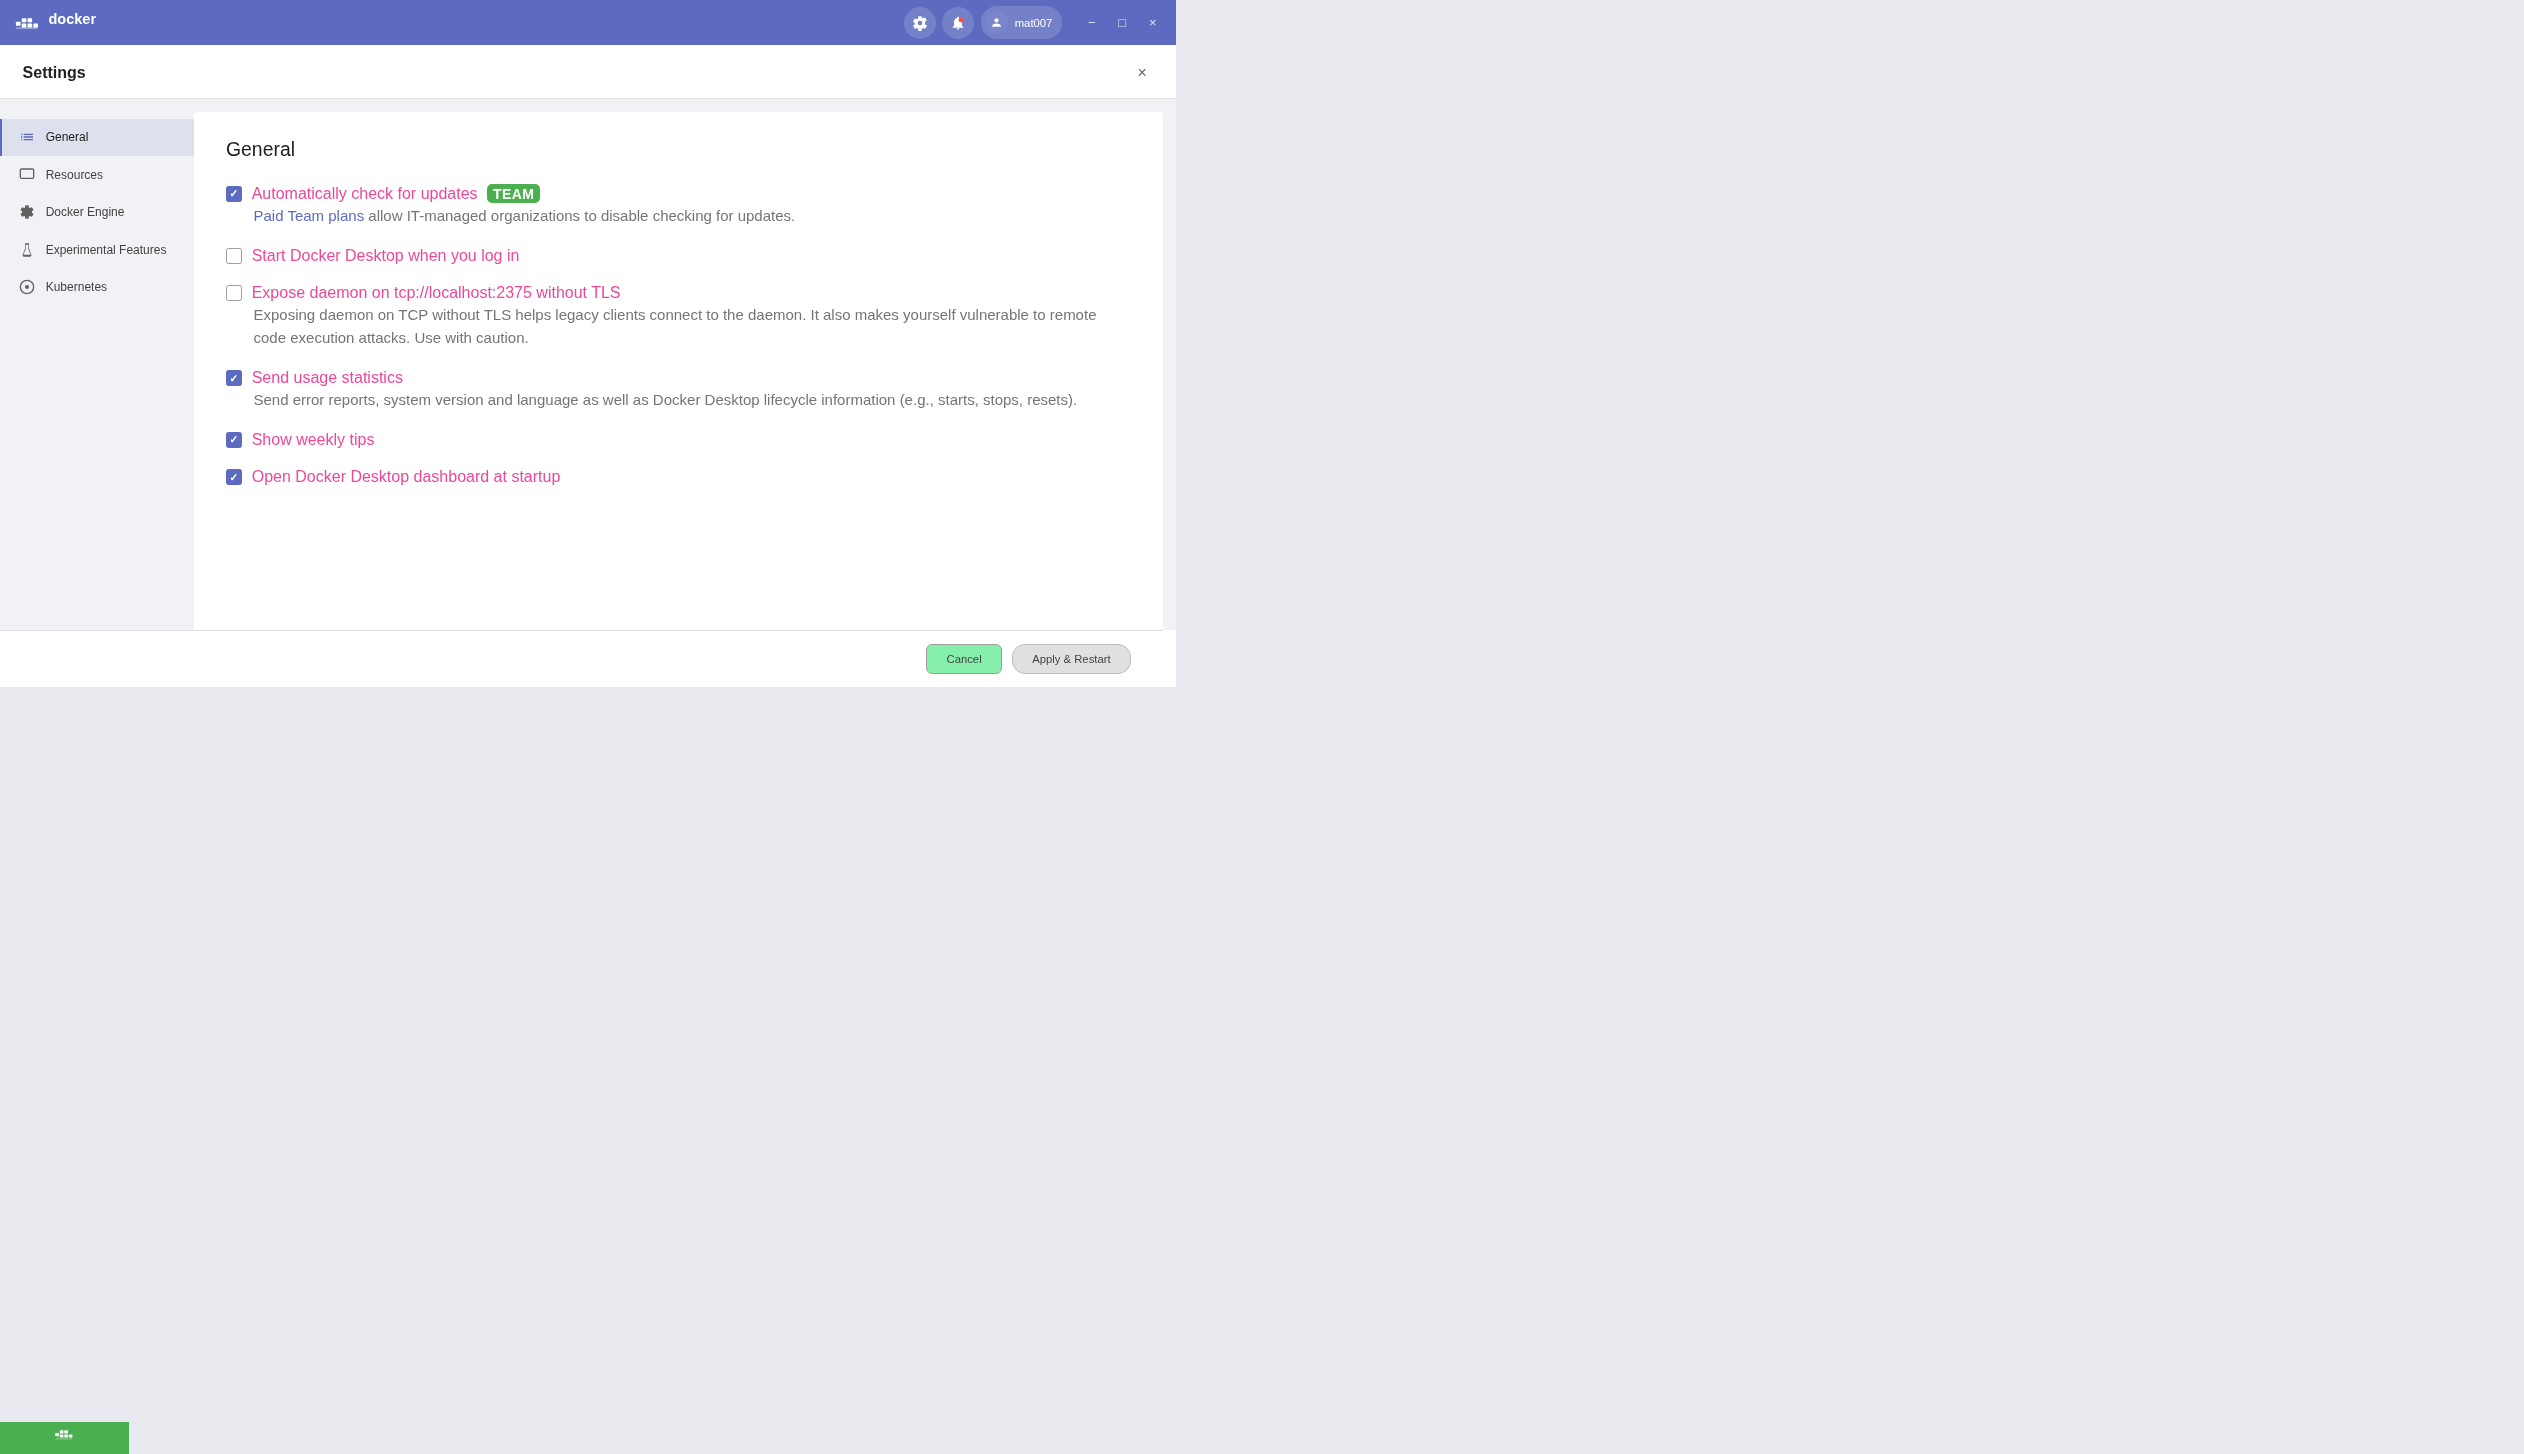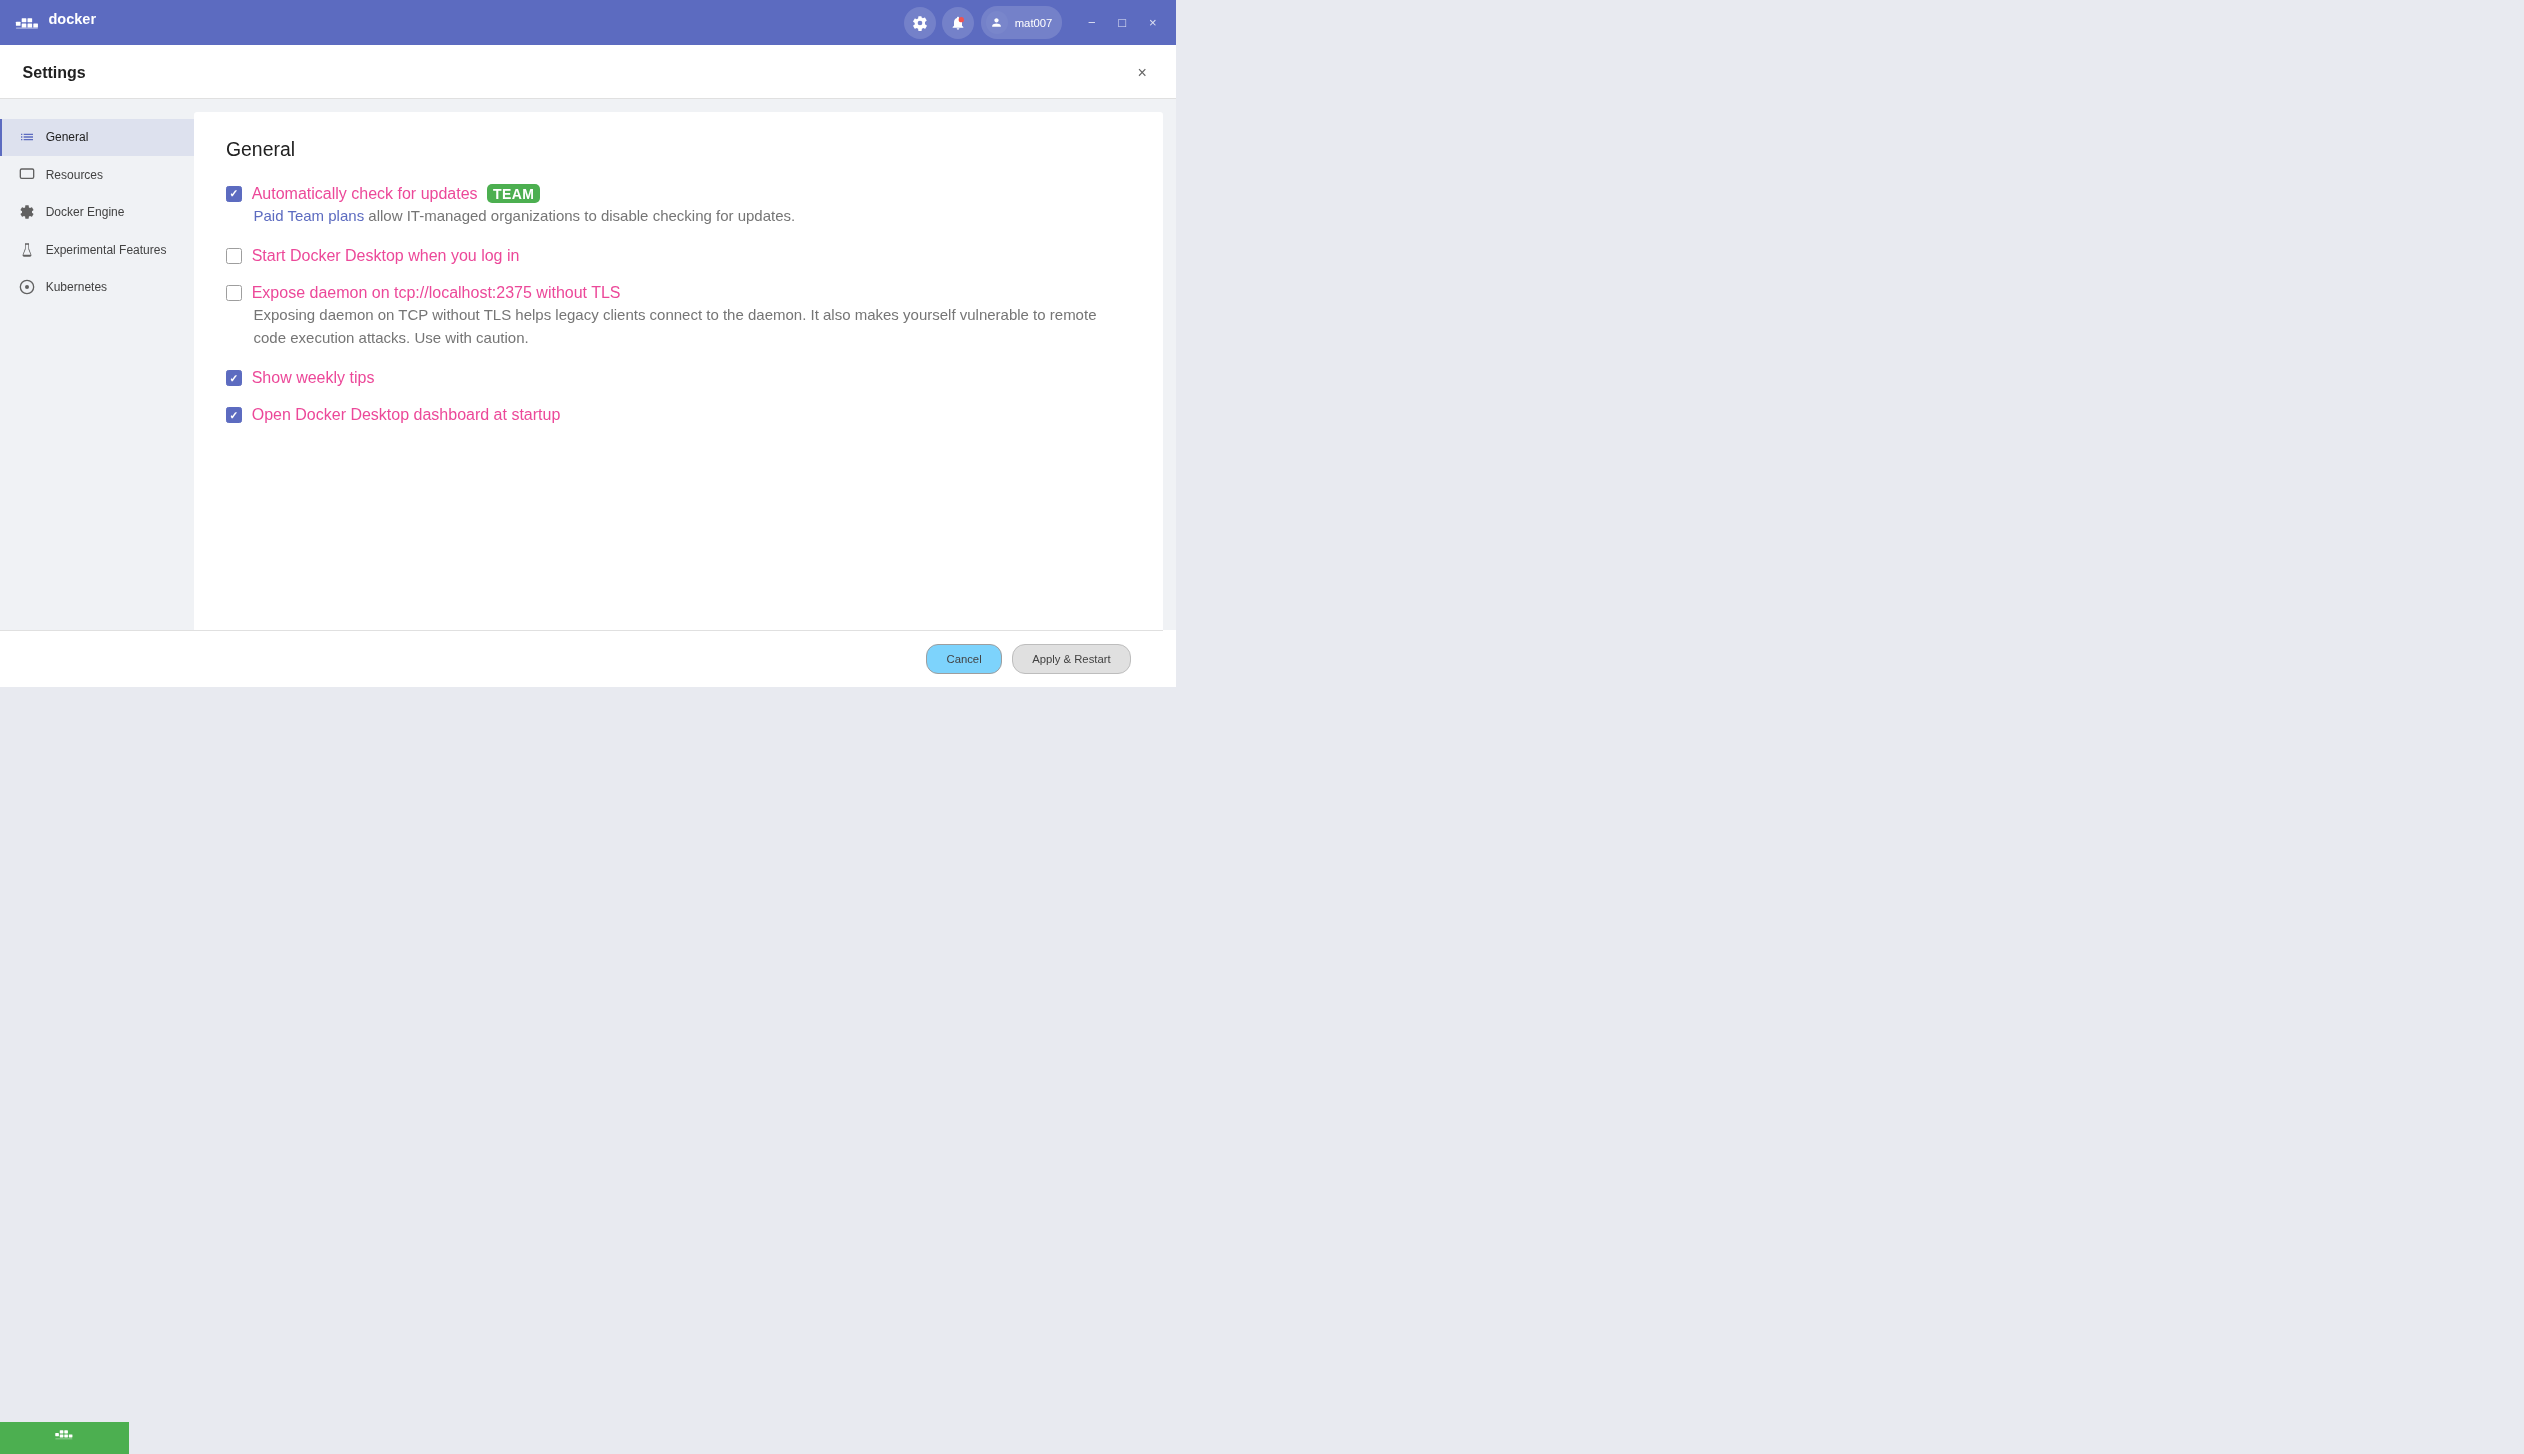--- a/index.html
+++ b/index.html
@@ -243,22 +243,22 @@
       border-top: 0.8px solid #e0e0e0;
       padding: 13px 32px 13px 0;
       display: flex;
       justify-content: flex-end;
       gap: 9.7px;
       margin-right: 13px;
     }
     .btn-cancel {
       padding: 8px 19.4px;
       border: 0.8px solid #9e9e9e;
-      background: #7dd3fc;
-      border-radius: 12px;
+      background: #86efac;
+      border-radius: 6px;
       font-size: 11.3px;
       cursor: pointer;
       color: #424242;
     }
     .btn-apply {
       padding: 8px 19.4px;
       border: 0.8px solid #bdbdbd;
       background: #e0e0e0;
       border-radius: 13px;
       font-size: 11.3px;
@@ -408,20 +408,27 @@
 
       <div class="setting-row">
         <div class="setting-row-header">
           <div class="checkbox-custom"></div>
           <span class="setting-label">Expose daemon on tcp://localhost:2375 without TLS</span>
         </div>
         <div class="setting-desc">Exposing daemon on TCP without TLS helps legacy clients connect to the daemon. It also makes yourself vulnerable to remote code execution attacks. Use with caution.</div>
       </div>
 
 
+      <div class="setting-row">
+        <div class="setting-row-header">
+          <div class="checkbox-custom checked"></div>
+          <span class="setting-label">Send usage statistics</span>
+        </div>
+        <div class="setting-desc">Send error reports, system version and language as well as Docker Desktop lifecycle information (e.g., starts, stops, resets).</div>
+      </div>
 
       <div class="setting-row">
         <div class="setting-row-header">
           <div class="checkbox-custom checked"></div>
           <span class="setting-label">Show weekly tips</span>
         </div>
       </div>
 
       <div class="setting-row">
         <div class="setting-row-header">

